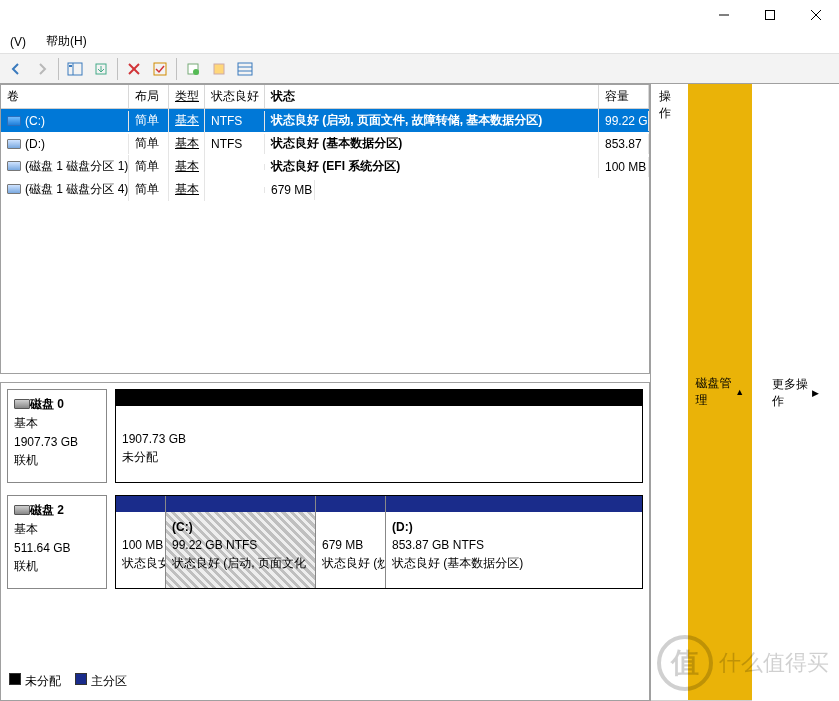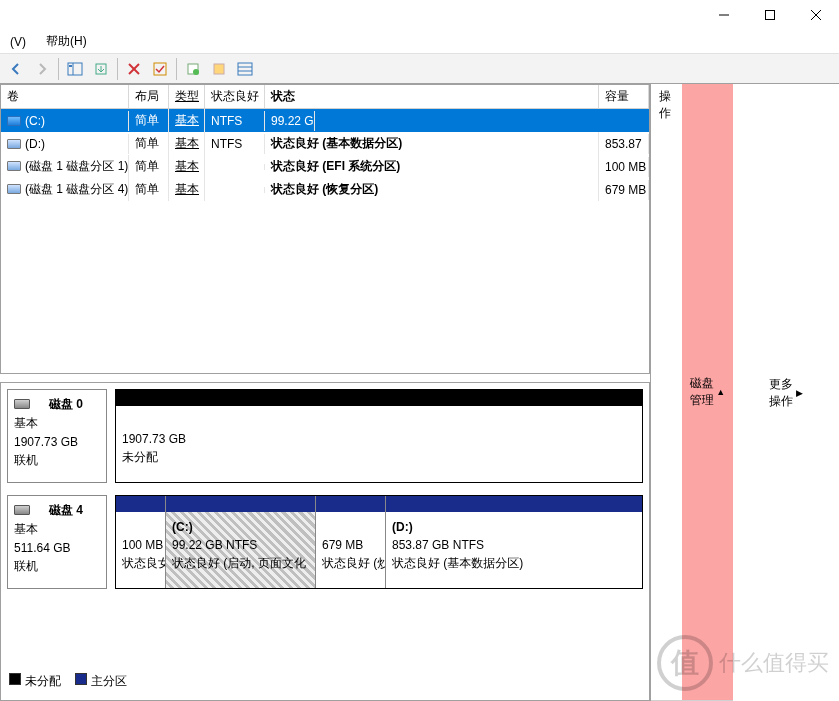--- a/index.html
+++ b/index.html
@@ -20,23 +20,23 @@
   .tbtn { width: 24px; height: 24px; display:flex; align-items:center; justify-content:center; border:1px solid transparent; }
   .tsep { width:1px; height:22px; background:#c0c0c0; margin:0 2px;}
 
   
   .body { flex:1; display:flex; min-height:0; }
   .main { flex:1; display:flex; flex-direction:column; min-width:0; border-right:1px solid #a0a0a0; }
   .sidepane { width:188px; background:#fff; display:flex; flex-direction:row; }
 
   
   .sp-header { background:#fff; border-bottom:1px solid #d0d0d0; padding:4px 8px; font-weight:normal; }
-  .sp-title { background:#fca5a5; padding:4px 8px; display:flex; justify-content:space-between; align-items:center; border-bottom:1px solid #d0d0d0; }
+  .sp-title { background:#eab308; padding:4px 8px; display:flex; justify-content:space-between; align-items:center; border-bottom:1px solid #d0d0d0; }
   .sp-title .arrow { font-size:9px;}
-  .sp-item { padding:6px 36px; display:flex; justify-content:space-between; align-items:center; }
+  .sp-item { padding:6px 20px; display:flex; justify-content:space-between; align-items:center; }
   .sp-item .arrow { font-size:9px;}
 
   
   .volwrap { height:290px; border:1px solid #a0a0a0; margin:0; display:flex; flex-direction:column; overflow:hidden; }
   .vol-head { display:flex; background:#fff; border-bottom:1px solid #d0d0d0; font-weight:normal; }
   .vol-head .col, .vol-row .col { padding:3px 6px; border-right:1px solid #e5e5e5; white-space:nowrap; overflow:hidden; text-overflow:clip; }
   .vol-head .col { background:#fff; border-right:1px solid #d8d8d8; }
   .col-vol { width:128px; }
   .col-layout { width:40px; }
   .col-type { width:36px;text-decoration:underline; }
@@ -46,21 +46,21 @@
   .vol-body { flex:1; overflow:auto; }
   .vol-row { display:flex; align-items:center; }
   .vol-row.selected { background:#0078d7; color:#fff; }
   .drv-ico { display:inline-block; width:14px; height:10px; border:1px solid #777; background:linear-gradient(#cfe3ff,#7aa9e0); border-radius:1px; margin-right:4px; position:relative; top:1px;}
   .drv-icoC { background:linear-gradient(#6fbcff,#1f7fda); border-color:#2b6fbd;}
 
   
   .graphwrap { flex:1; border:1px solid #a0a0a0; margin:0; margin-top:8px; display:flex; flex-direction:column; padding:6px; gap:12px; overflow:auto; }
   .diskrow { display:flex; gap:8px; }
   .diskinfo { width:100px; border:1px solid #888; padding:6px; display:flex; flex-direction:column; gap:2px; line-height:1.4; }
-  .diskinfo .dico { display:flex; gap:19px; align-items:center;}
+  .diskinfo .dico { display:flex; gap:0; align-items:center;}
   .diskinfo .dico .hdd { width:16px; height:10px; background:linear-gradient(#d0d0d0,#888); border:1px solid #555; border-radius:1px;}
   .diskparts { flex:1; display:flex; border:1px solid #000; }
   .diskparts .band { height:16px; }
   .part { border-right:1px solid #888; display:flex; flex-direction:column; }
   .part:last-child { border-right:none; }
   .part .pbody { padding:6px 6px; line-height:1.5; white-space:nowrap; overflow:hidden; height:76px;}
   .band.black { background:#000; }
   .band.blue { background:#1a2c8b; }
   .hatched { background: repeating-linear-gradient(45deg, #eee 0px, #eee 3px, #bfbfbf 3px, #bfbfbf 6px); }
 
@@ -172,20 +172,21 @@
           <div class="col col-fs">状态良好</div>
           <div class="col col-status">状态</div>
           <div class="col col-cap">容量</div>
         </div>
         <div class="vol-body" id="vol-body">
             <div class="vol-row selected">
               <div class="col col-vol"><span class="drv-ico drv-icoC"></span>(C:)</div>
               <div class="col col-layout">简单</div>
               <div class="col col-type">基本</div>
               <div class="col col-fs">NTFS</div>
+              <div class="col col-status">状态良好 (启动, 页面文件, 故障转储, 基本数据分区)</div>
               <div class="col col-cap">99.22 G</div>
             </div>
             <div class="vol-row">
               <div class="col col-vol"><span class="drv-ico"></span>(D:)</div>
               <div class="col col-layout">简单</div>
               <div class="col col-type">基本</div>
               <div class="col col-fs">NTFS</div>
               <div class="col col-status">状态良好 (基本数据分区)</div>
               <div class="col col-cap">853.87</div>
             </div>
@@ -195,21 +196,20 @@
               <div class="col col-type">基本</div>
               <div class="col col-fs"></div>
               <div class="col col-status">状态良好 (EFI 系统分区)</div>
               <div class="col col-cap">100 MB</div>
             </div>
             <div class="vol-row">
               <div class="col col-vol"><span class="drv-ico"></span>(磁盘 1 磁盘分区 4)</div>
               <div class="col col-layout">简单</div>
               <div class="col col-type">基本</div>
               <div class="col col-fs"></div>
-              <div class="col col-status">状态良好 (恢复分区)</div>
               <div class="col col-cap">679 MB</div>
             </div>
           </div>
       </div>
 
       <div class="graphwrap">
         <div id="disks-container" style="flex:1; display:flex; flex-direction:column; gap:12px;">
             <div class="diskrow">
               <div class="diskinfo">
                 <div class="dico">
@@ -224,21 +224,21 @@
                 <div class="part" style="flex: 1 1 0%;">
                   <div class="band black"></div>
                   <div class="pbody"><br>1907.73 GB<br>未分配</div>
                 </div>
               </div>
             </div>
             <div class="diskrow">
               <div class="diskinfo">
                 <div class="dico">
                   <span class="hdd"></span>
-                  <b>磁盘 4</b>
+                  <b>磁盘 2</b>
                 </div>
                 <div>基本</div>
                 <div>511.64 GB</div>
                 <div>联机</div>
               </div>
               <div class="diskparts">
                 <div class="part" style="width: 50px;">
                   <div class="band blue"></div>
                   <div class="pbody"><br>100 MB<br>状态良女</div>
                 </div>

